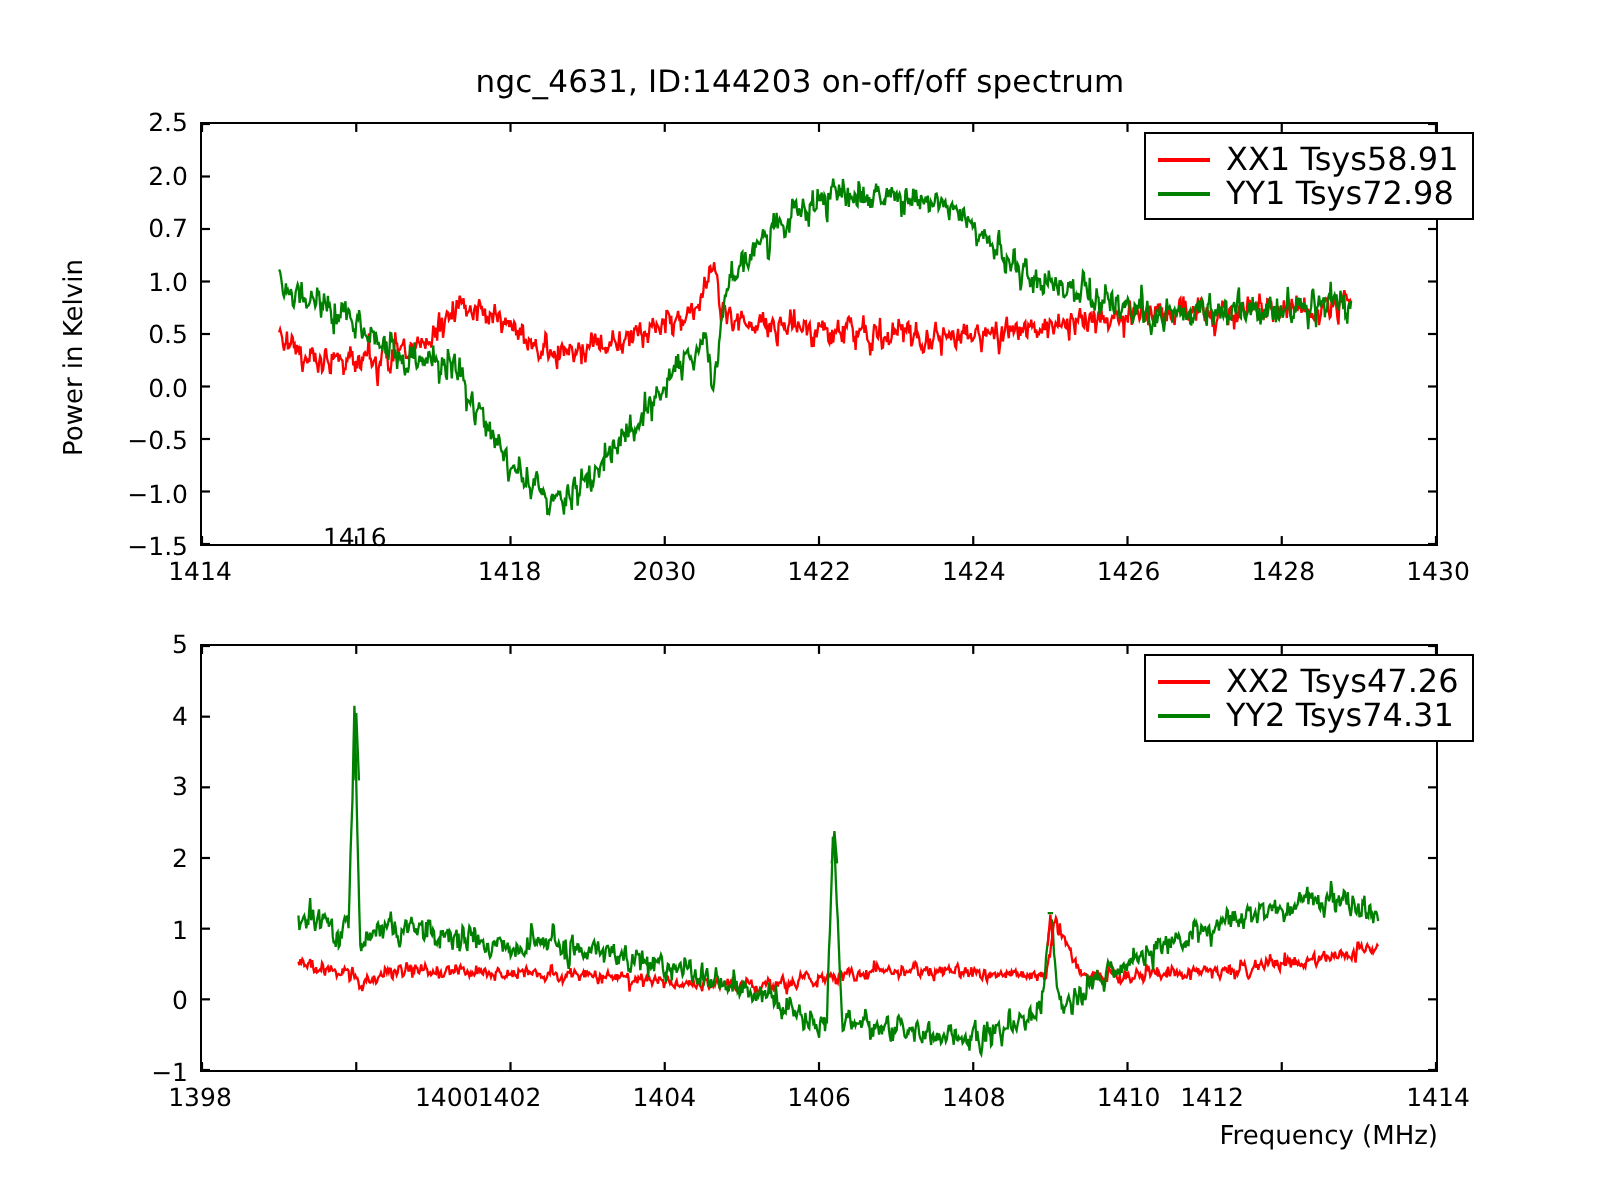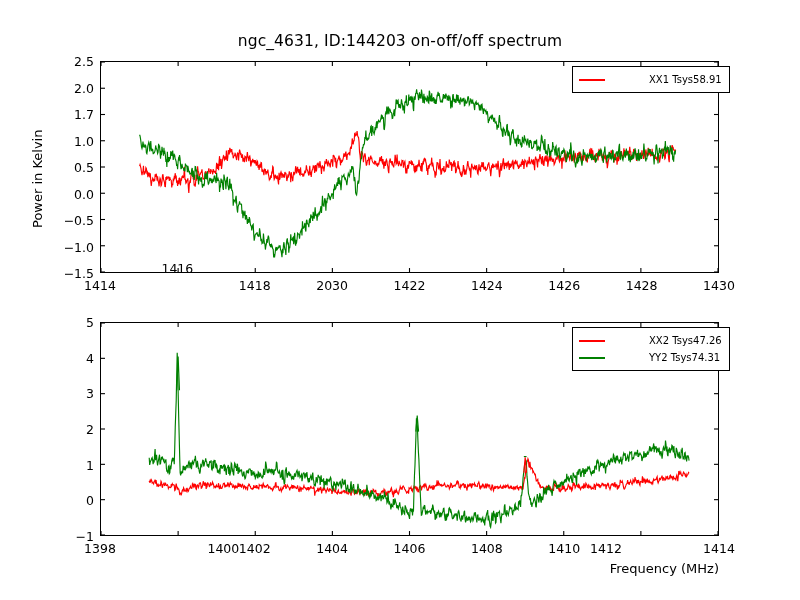--- a/index.html
+++ b/index.html
@@ -26,21 +26,21 @@
   .tick-lbl{position:absolute;font-size:12.5px;color:#000;white-space:nowrap;}
   .ytick-lbl{text-align:right;transform:translateY(-50%);}
   .xtick-lbl{text-align:center;transform:translateX(-50%);}
 
   .legend{position:absolute;box-sizing:border-box;border:1px solid #000;
     background:#fff;padding:4px 7px 4px 6px;}
   #legend-top{left:572px;top:66px;}
   #legend-bottom{left:572px;top:327px;}
   .legend-row{display:flex;align-items:center;height:17px;}
   .legend-swatch{width:26px;height:2px;margin-right:8px;flex:none;}
-  .legend-text{font-size:10px;color:#000;white-space:nowrap;line-height:17px;margin-left:36px;}
+  .legend-text{font-size:16px;color:#000;white-space:nowrap;line-height:17px;}
 </style>
 </head>
 <body>
 
 <div id="figure">
 
   <div class="fig-title">ngc_4631, ID:144203 on-off/off spectrum</div>
 
   <div class="ylabel" id="ylabel-top">Power in Kelvin</div>
 
@@ -139,21 +139,21 @@
       <div class="tick-lbl xtick-lbl" style="left: 486.875px; top: 278px;">1424</div>
       <div class="tick-lbl xtick-lbl" style="left: 564.25px; top: 278px;">1426</div>
       <div class="tick-lbl xtick-lbl" style="left: 641.625px; top: 278px;">1428</div>
       <div class="tick-lbl xtick-lbl" style="left: 719px; top: 278px;">1430</div>
       <div class="tick-lbl ytick-lbl" style="right: 706px; top: 273px;">−1.5</div>
       <div class="tick-lbl ytick-lbl" style="right: 706px; top: 246.5px;">−1.0</div>
       <div class="tick-lbl ytick-lbl" style="right: 706px; top: 220px;">−0.5</div>
       <div class="tick-lbl ytick-lbl" style="right: 706px; top: 193.5px;">0.0</div>
       <div class="tick-lbl ytick-lbl" style="right: 706px; top: 167px;">0.5</div>
       <div class="tick-lbl ytick-lbl" style="right: 706px; top: 140.5px;">1.0</div>
-      <div class="tick-lbl ytick-lbl" style="right: 706px; top: 114px;">1.7</div>
+      <div class="tick-lbl ytick-lbl" style="right: 706px; top: 114px;">0.7</div>
       <div class="tick-lbl ytick-lbl" style="right: 706px; top: 87.5px;">2.0</div>
       <div class="tick-lbl ytick-lbl" style="right: 706px; top: 61px;">2.5</div>
       <div class="tick-lbl xtick-lbl" style="left: 100px; top: 541px;">1398</div>
       <div class="tick-lbl xtick-lbl" style="left: 177.375px; top: 541px; margin-left: 46px;">1400</div>
       <div class="tick-lbl xtick-lbl" style="left: 254.75px; top: 541px;">1402</div>
       <div class="tick-lbl xtick-lbl" style="left: 332.125px; top: 541px;">1404</div>
       <div class="tick-lbl xtick-lbl" style="left: 409.5px; top: 541px;">1406</div>
       <div class="tick-lbl xtick-lbl" style="left: 486.875px; top: 541px;">1408</div>
       <div class="tick-lbl xtick-lbl" style="left: 564.25px; top: 541px;">1410</div>
       <div class="tick-lbl xtick-lbl" style="left: 606px; top: 541px;">1412</div>
@@ -167,20 +167,24 @@
       <div class="tick-lbl ytick-lbl" style="right: 706px; top: 322px;">5</div>
     </div>
 
   <div class="xlabel" id="xlabel-bottom">Frequency (MHz)</div>
 
   <div class="legend" id="legend-top">
       <div class="legend-row">
         <span class="legend-swatch" style="background: rgb(255, 0, 0);"></span>
         <span class="legend-text">XX1 Tsys58.91</span>
       </div>
+      <div class="legend-row">
+        <span class="legend-swatch" style="background: rgb(0, 128, 0);"></span>
+        <span class="legend-text">YY1 Tsys72.98</span>
+      </div>
     </div>
   <div class="legend" id="legend-bottom">
       <div class="legend-row">
         <span class="legend-swatch" style="background: rgb(255, 0, 0);"></span>
         <span class="legend-text">XX2 Tsys47.26</span>
       </div>
       <div class="legend-row">
         <span class="legend-swatch" style="background: rgb(0, 128, 0);"></span>
         <span class="legend-text">YY2 Tsys74.31</span>
       </div>

